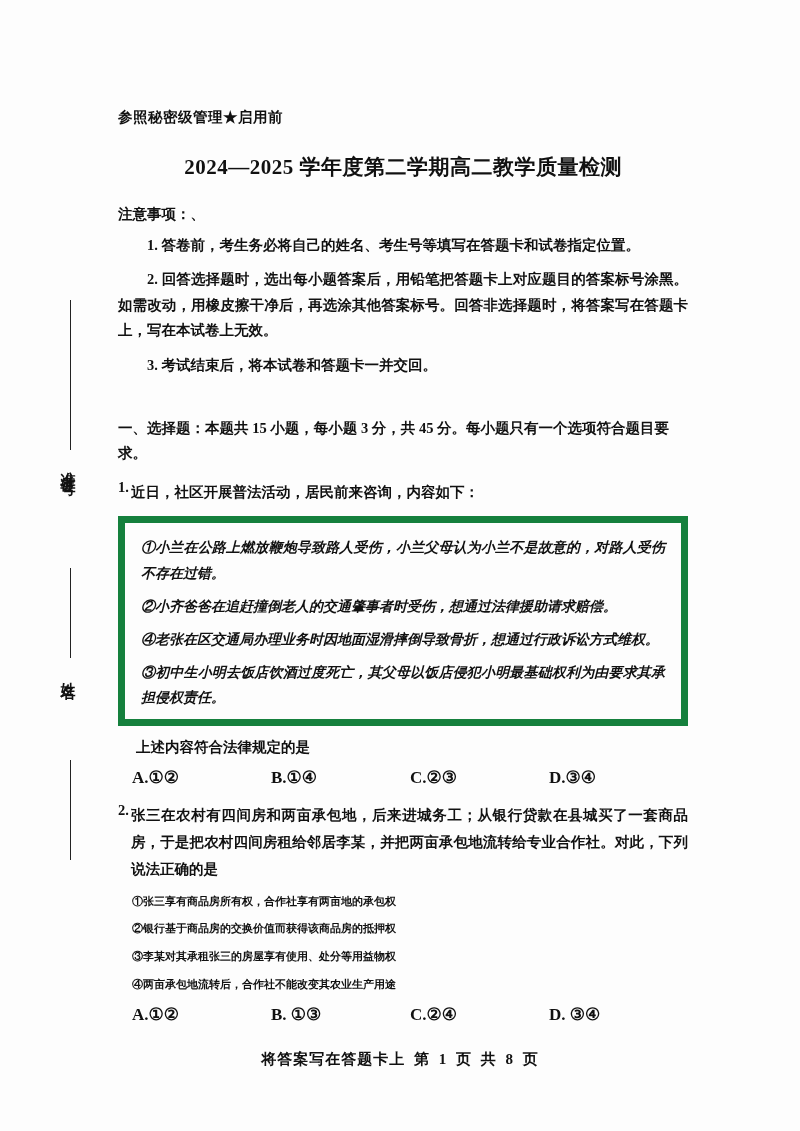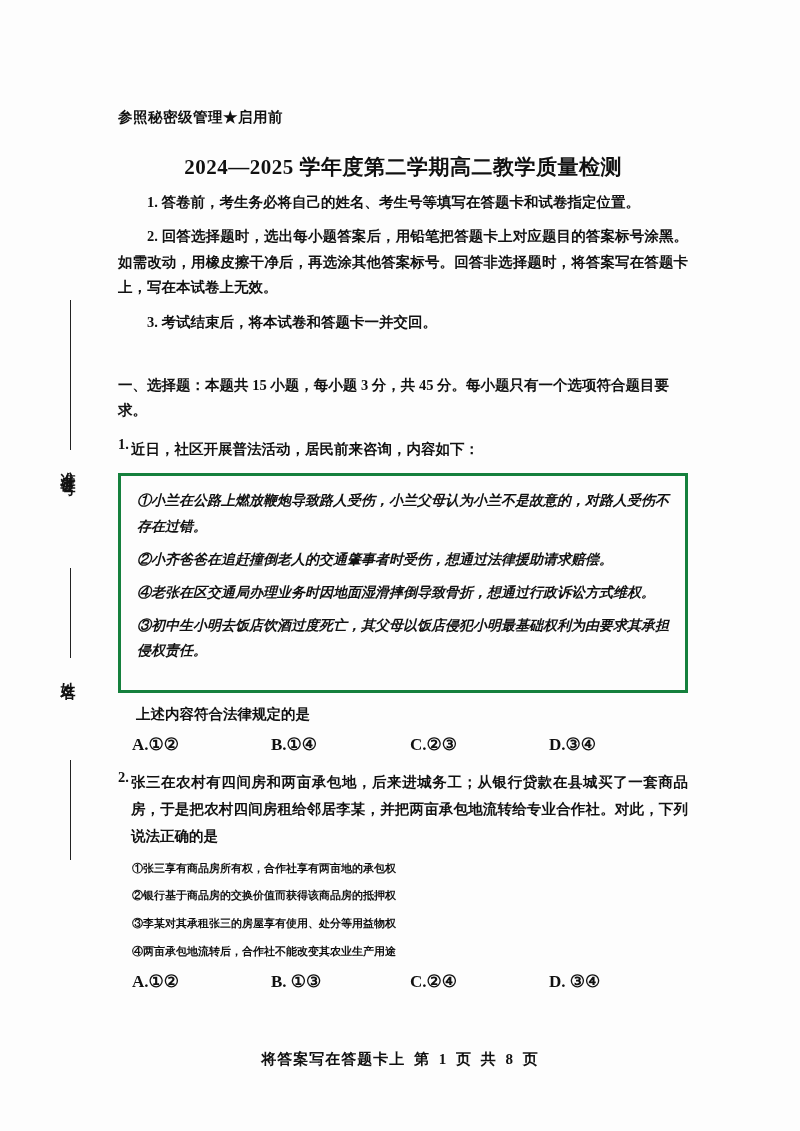--- a/index.html
+++ b/index.html
@@ -90,22 +90,22 @@
   }
   .note-line.indent { text-indent: 2em; }
   .section-head {
     margin-top: 38px;
     font-size: 14.5px;
     font-weight: bold;
     line-height: 1.7;
   }
   .materialbox {
     margin-top: 10px;
-    border: 3px solid #15803d;
-    padding: 12px 16px 26px 16px;
+    border: 7px solid #15803d;
+    padding: 12px 16px 8px 16px;
   }
   .materialbox p {
     margin: 0 0 7px 0;
     font-family: "Liberation Serif", serif;
     font-style: italic;
     font-size: 14px;
     font-weight: bold;
     line-height: 1.85;
     text-align: justify;
   }
@@ -173,20 +173,21 @@
     <div class="side-rule r3"></div>
   </div>
 
   <div class="content">
 
     <div class="secrecy">参照秘密级管理★启用前</div>
 
     <div class="main-title">2024—2025 学年度第二学期高二教学质量检测</div>
 
 
+    <div class="notes-head">注意事项：、</div>
     <div class="note-line indent">1. 答卷前，考生务必将自己的姓名、考生号等填写在答题卡和试卷指定位置。</div>
     <div class="note-line indent">2. 回答选择题时，选出每小题答案后，用铅笔把答题卡上对应题目的答案标号涂黑。如需改动，用橡皮擦干净后，再选涂其他答案标号。回答非选择题时，将答案写在答题卡上，写在本试卷上无效。</div>
     <div class="note-line indent">3. 考试结束后，将本试卷和答题卡一并交回。</div>
 
     <div class="section-head">一、选择题：本题共 15 小题，每小题 3 分，共 45 分。每小题只有一个选项符合题目要求。</div>
 
     <div class="q-num-wrap">
       <div class="q-num">1.</div>
       <div class="q-text">近日，社区开展普法活动，居民前来咨询，内容如下：</div>
     </div>

